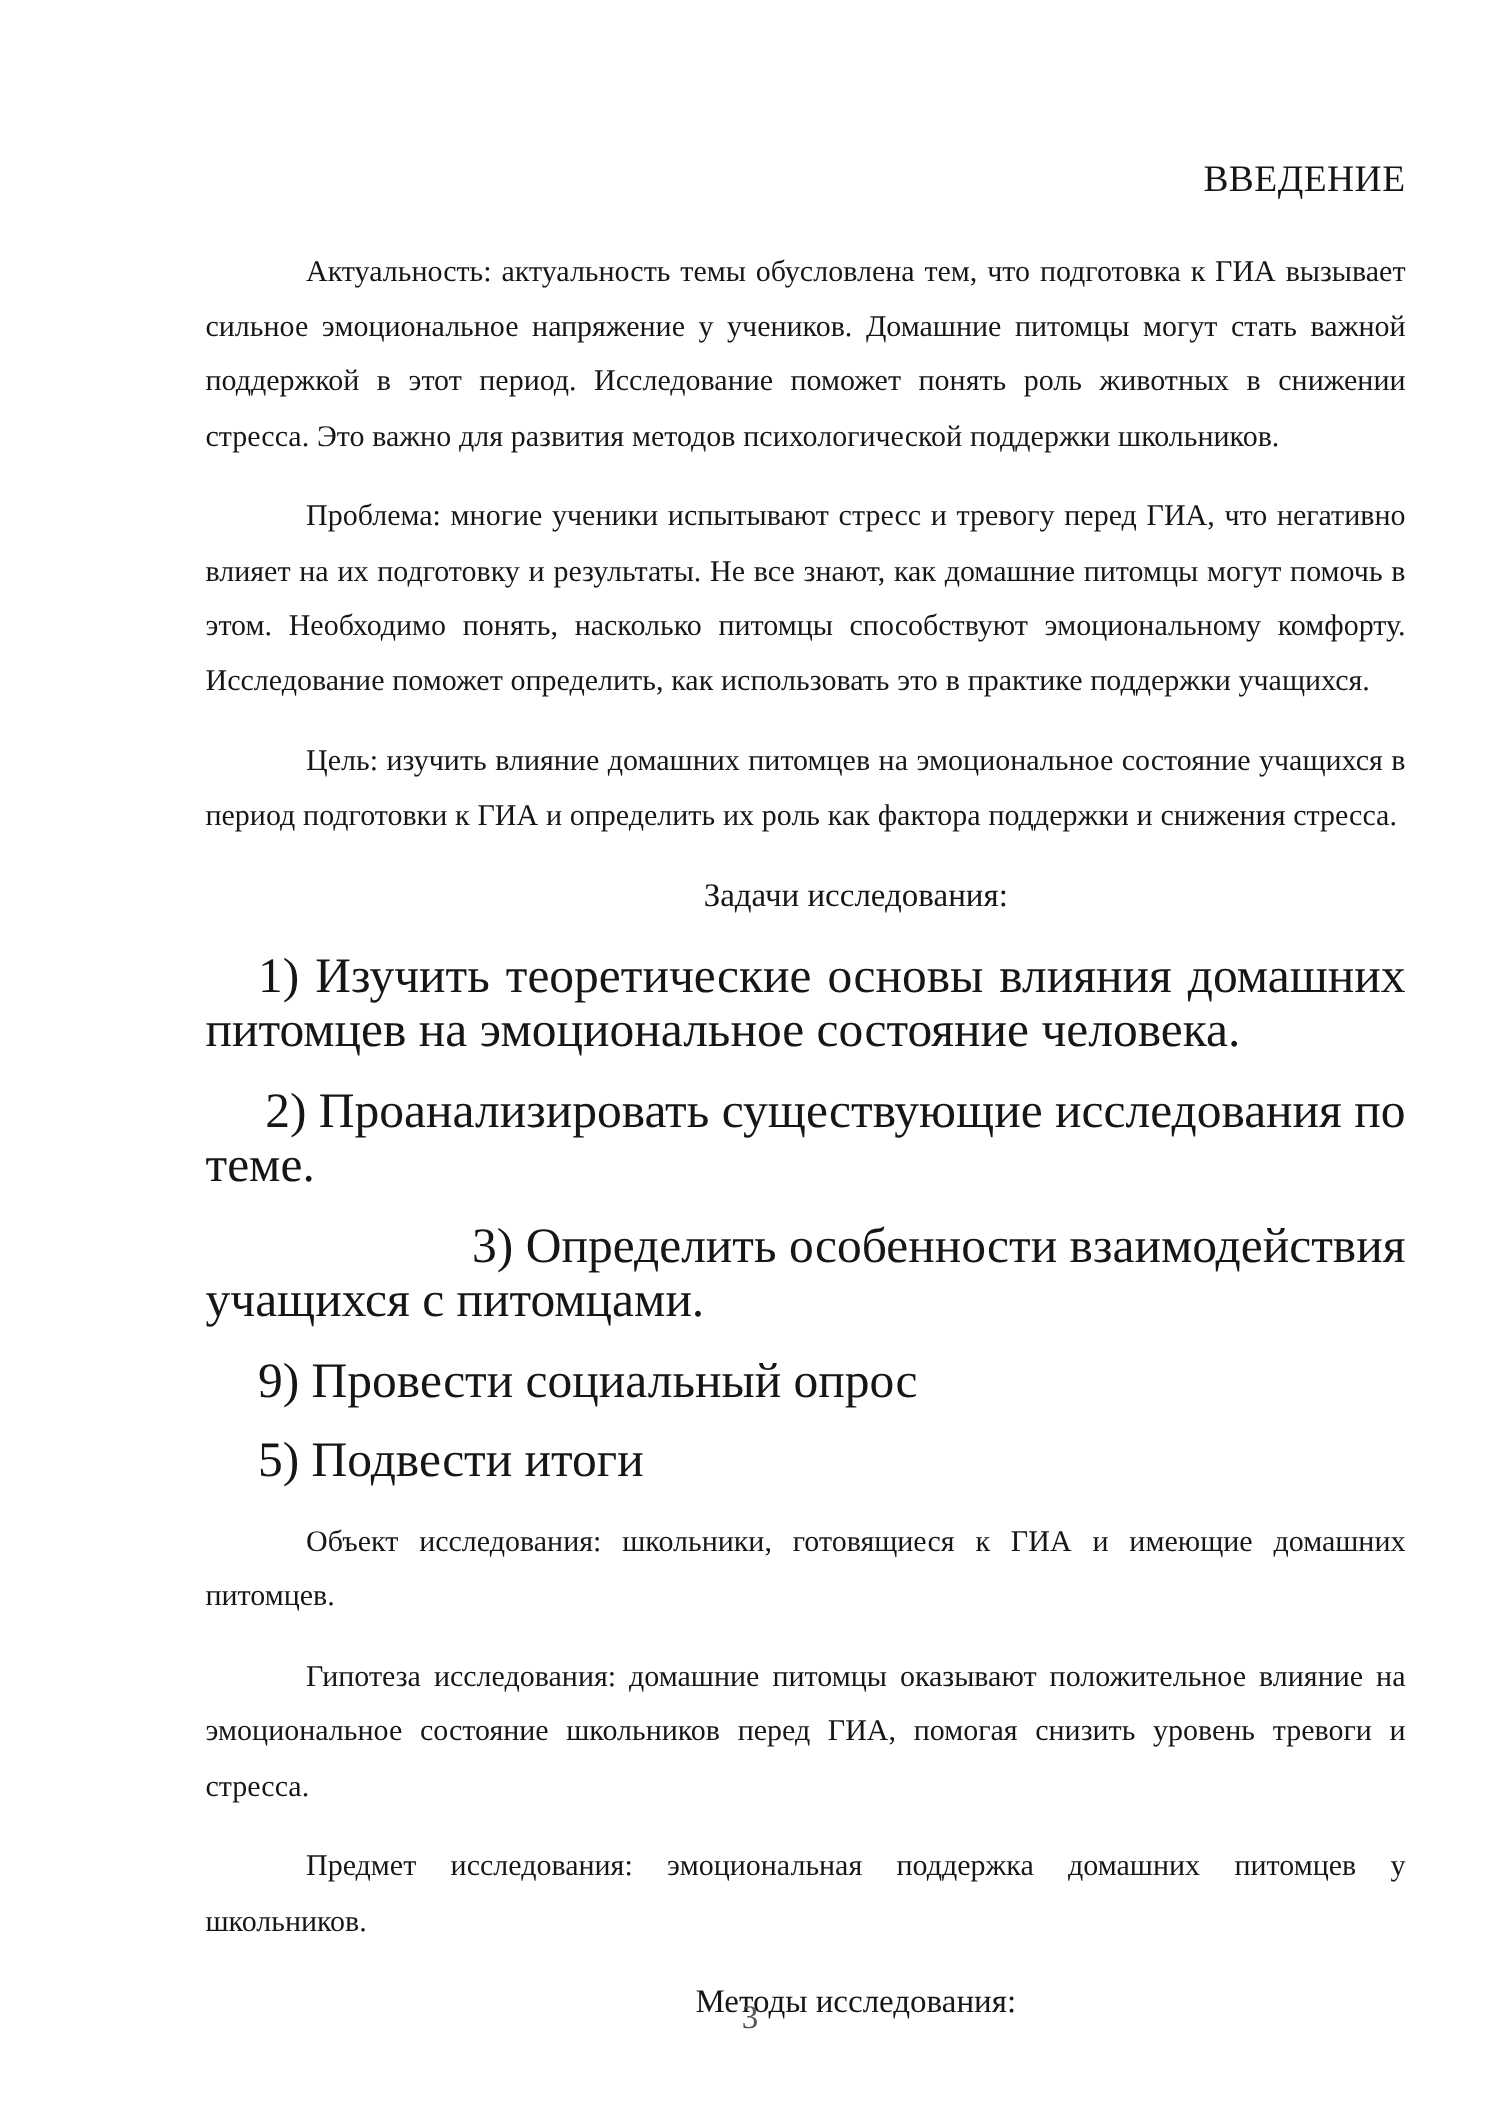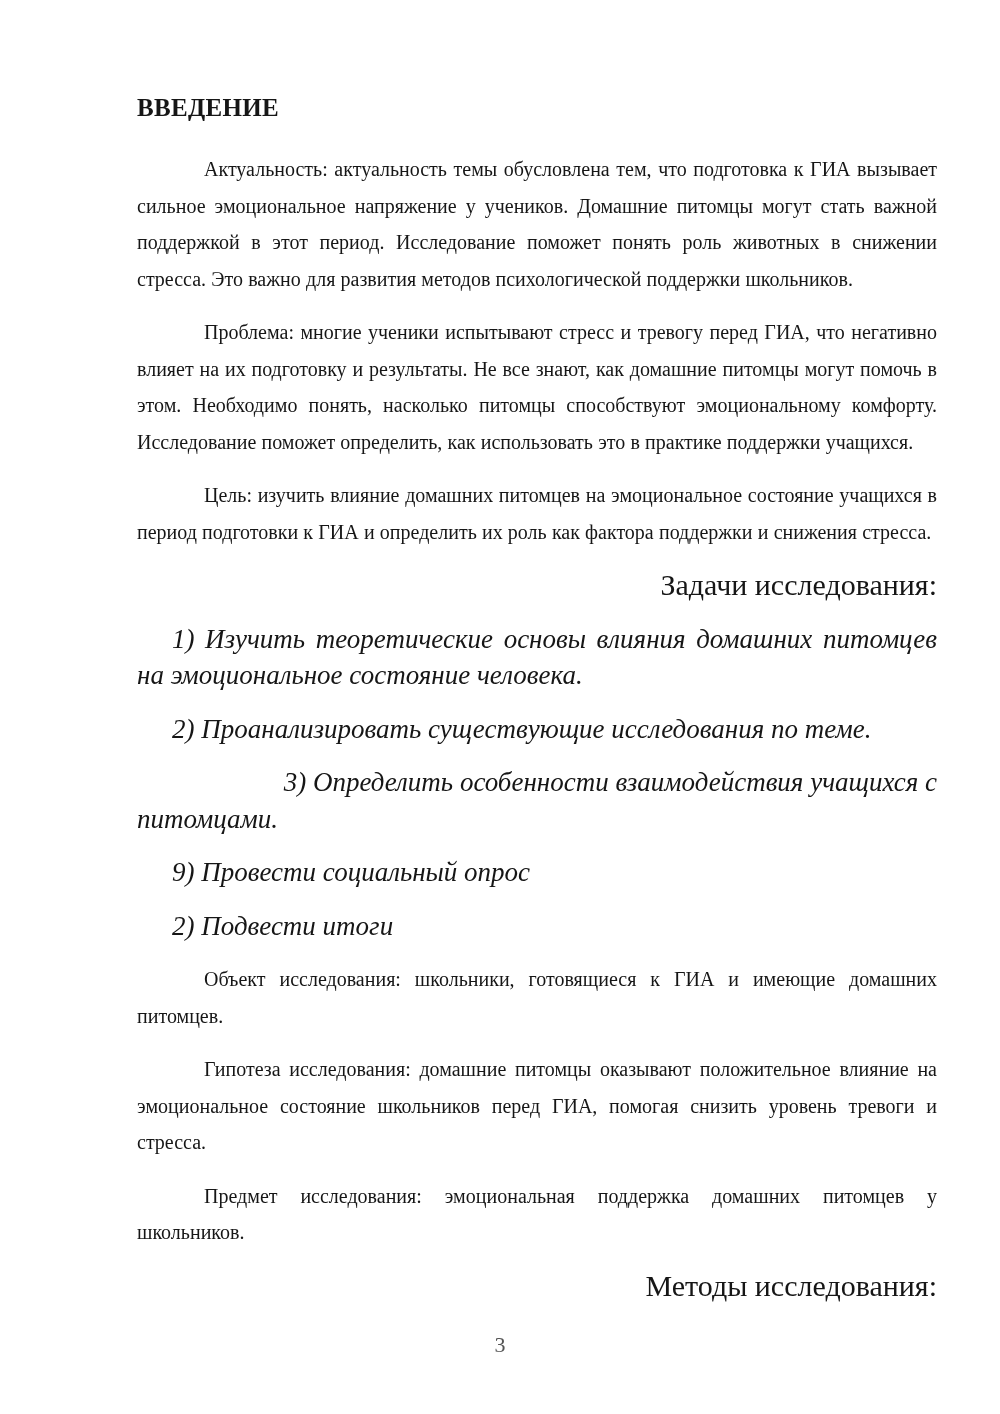--- a/index.html
+++ b/index.html
@@ -20,51 +20,50 @@
     overflow: hidden;
   }
   .content {
     position: absolute;
     left: 137px;
     top: 88px;
     width: 800px;
   }
   .doc-title {
     font-size: 25px;
-    font-weight: bold;
-    text-align: left;
+    font-weight: normal;
+    text-align: right;
     letter-spacing: 0.3px;
-    margin: 4px 0 28px 0;
+    margin: 16px 0 28px 0;
     line-height: 1.25;
   }
   p.para {
     font-size: 20px;
     line-height: 36.5px;
     text-align: justify;
     text-justify: inter-word;
     margin: 0 0 17px 0;
     text-indent: 67px;
     hyphens: none;
     word-spacing: 0.2px;
   }
   p.plain {
-    font-size: 30px;
+    font-size: 22px;
     line-height: 36.5px;
-    text-align: right;
+    text-align: center;
     margin: 0 0 17px 0;
     text-indent: 67px;
   }
   p.listitem {
-    font-size: 27px;
+    font-size: 33px;
     line-height: 36.5px;
     text-align: justify;
     text-align-last: left;
     margin: 0 0 17px 0;
     text-indent: 35px;
-    font-style: italic;
   }
   p.listitem.short {
     text-align: right;
   }
   .page-number {
     position: absolute;
     left: 0;
     right: 0;
     top: 1332px;
     text-align: center;
@@ -91,21 +90,21 @@
     <p class="plain">Задачи исследования:</p>
 
     <p class="listitem">1)  Изучить теоретические основы влияния домашних питомцев на эмоциональное состояние человека.</p>
 
     <p class="listitem short">2) Проанализировать существующие исследования по теме.</p>
 
     <p class="listitem short">3) Определить особенности взаимодействия учащихся с питомцами.</p>
 
     <p class="listitem short">9) Провести социальный опрос</p>
 
-    <p class="listitem short">2) Подвести итоги</p>
+    <p class="listitem short">5) Подвести итоги</p>
 
     <p class="para">Объект исследования: школьники, готовящиеся к ГИА и имеющие домашних питомцев.</p>
 
     <p class="para">Гипотеза исследования: домашние питомцы оказывают положительное влияние на эмоциональное состояние школьников перед ГИА, помогая снизить уровень тревоги и стресса.</p>
 
     <p class="para">Предмет исследования: эмоциональная поддержка домашних питомцев у школьников.</p>
 
     <p class="plain">Методы исследования:</p>
 
   </div>

